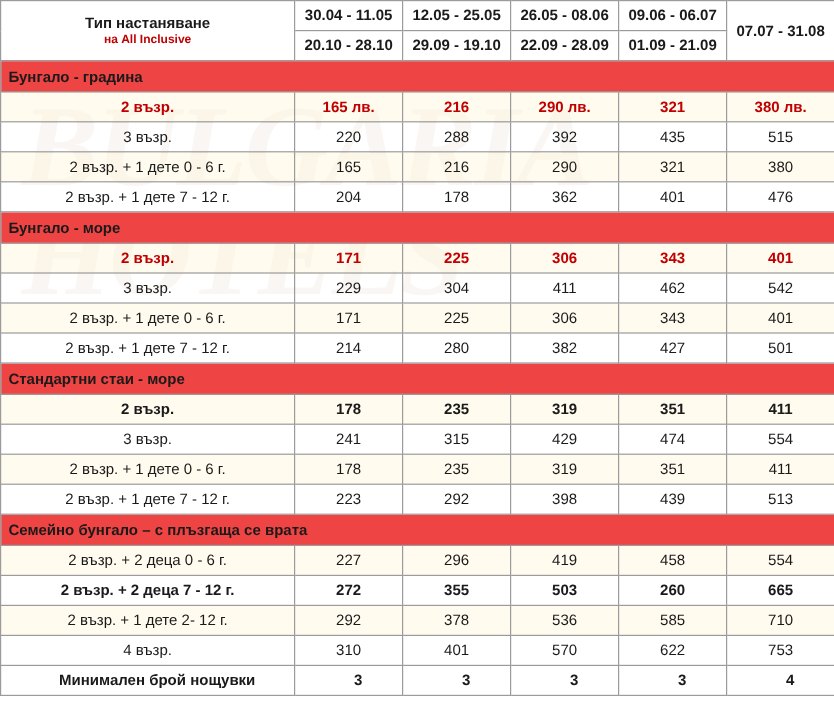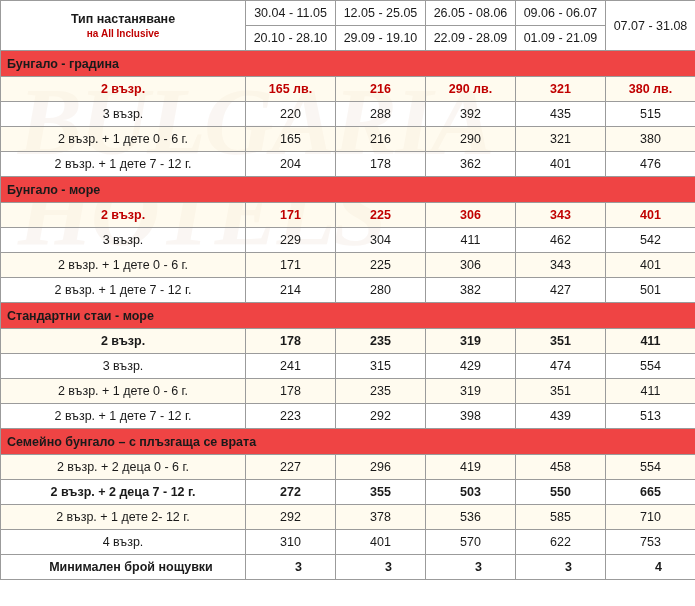--- a/index.html
+++ b/index.html
@@ -64,21 +64,21 @@
   }
   th.hdr-title .sub {
     display: block;
     color: #c00000;
     font-size: 10px;
     font-weight: bold;
     margin-top: 2px;
   }
   .hdr-range {
     font-size: 12.5px;
-    font-weight: normal;
+    font-weight: bold;
     text-align: center;
     white-space: nowrap;
   }
   
   tr.section td {
     font-weight: bold;
     font-size: 12.5px;
     background: #ef4444;
     height: 25px;
   }
@@ -257,21 +257,21 @@
       <td class="num">296</td>
       <td class="num">419</td>
       <td class="num">458</td>
       <td class="num">554</td>
     </tr>
     <tr class="white bold">
       <td class="label">2 възр. + 2 деца 7 - 12 г.</td>
       <td class="num">272</td>
       <td class="num">355</td>
       <td class="num">503</td>
-      <td class="num">550</td>
+      <td class="num">260</td>
       <td class="num">665</td>
     </tr>
     <tr class="zebra">
       <td class="label">2 възр. + 1 дете 2- 12 г.</td>
       <td class="num">292</td>
       <td class="num">378</td>
       <td class="num">536</td>
       <td class="num">585</td>
       <td class="num">710</td>
     </tr>

